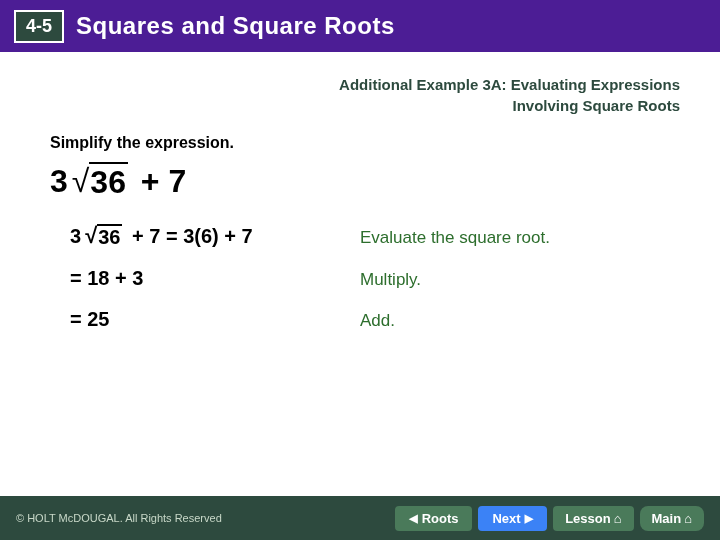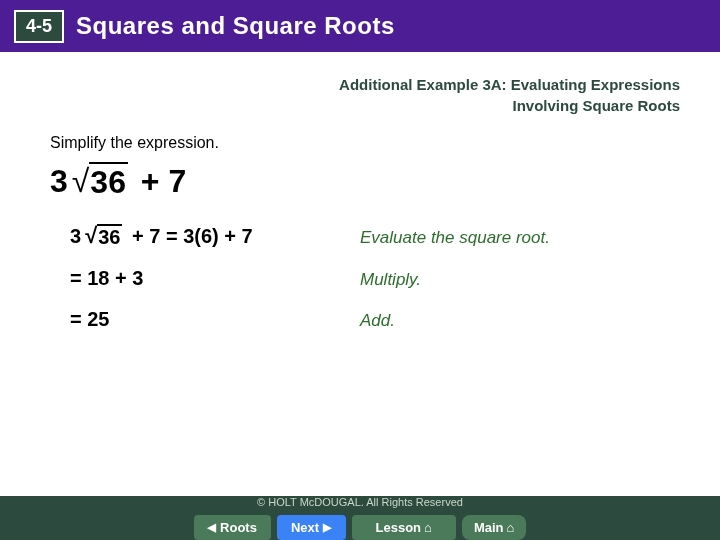--- a/index.html
+++ b/index.html
@@ -48,21 +48,21 @@
       text-align: right;
       font-size: 15px;
       font-weight: bold;
       color: #2d4a3e;
       margin-bottom: 18px;
       line-height: 1.4;
     }
 
     .simplify-label {
       font-size: 16px;
-      font-weight: normal;
+      font-weight: bold;
       color: #000;
       margin-bottom: 10px;
       margin-left: 10px;
     }
 
     
     .big-expression {
       font-size: 32px;
       font-weight: bold;
       color: #000;
@@ -95,38 +95,36 @@
       align-items: center;
       gap: 4px;
     }
 
     .step-math .sqrt-symbol-sm {
       font-size: 22px;
     }
 
     .step-note {
       font-size: 17px;
-      font-style: italic;
       color: #2d6e2d;
       font-weight: normal;
     }
 
     
     .footer-bar {
       position: absolute;
       bottom: 0;
       left: 0;
       width: 720px;
       height: 44px;
       background: #2d4a3e;
       display: flex;
       align-items: center;
       justify-content: space-between;
       padding: 0 16px;
-      flex-direction: column;
     }
 
     .footer-copyright {
       color: #c8d8c8;
       font-size: 11px;
     }
 
     .footer-buttons {
       display: flex;
       gap: 6px;
@@ -153,21 +151,21 @@
 
     .footer-btn .arrow {
       font-size: 11px;
     }
 
     .footer-btn-lesson {
       background: #4a7a5a;
       color: #fff;
       border: none;
       border-radius: 4px;
-      padding: 5px 24px;
+      padding: 5px 12px;
       font-size: 13px;
       font-weight: bold;
       cursor: pointer;
       display: flex;
       align-items: center;
       gap: 3px;
     }
 
     .footer-btn-main {
       background: #4a7a5a;

